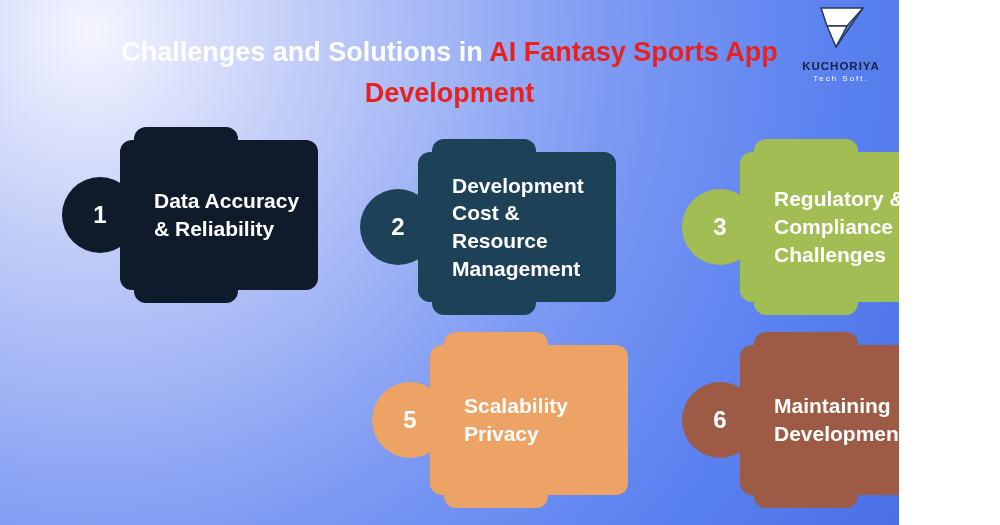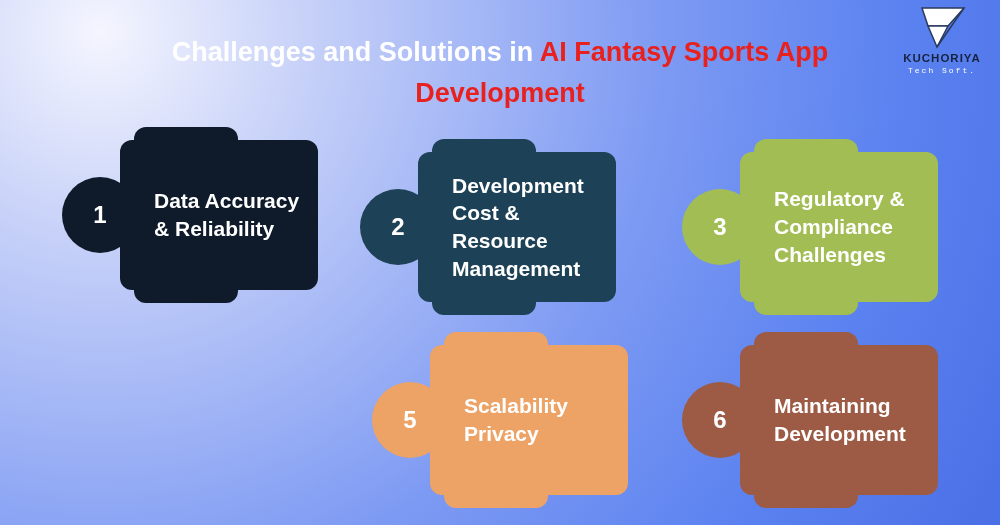--- a/index.html
+++ b/index.html
@@ -1,19 +1,19 @@
 <!DOCTYPE html>
 <html><head>
 <meta charset="utf-8">
 <style>
   html,body{margin:0;padding:0;}
   body{font-family:"Liberation Sans","DejaVu Sans",sans-serif;}
   .canvas{
     position:relative;
-    width:1000px;height:525px;
+    width:899px;height:525px;
     overflow:hidden;
     background:radial-gradient(circle at 10% 6%, #f4f5fe 0%, #c3cef8 22%, #7d9af3 55%, #5b82f0 78%, #4a6fe6 100%);
   }
 
   
   .title{
     position:absolute;top:32px;left:0;right:0;
     margin:0 auto;width:820px;
     text-align:center;
     font-size:27px;font-weight:bold;line-height:1.5;
@@ -22,24 +22,24 @@
   .title .red-part{color:#e8211f;}
 
   
   .logo{
     position:absolute;top:6px;right:10px;width:96px;
     text-align:center;
   }
   .logo svg{display:block;margin:0 auto;}
   .brand-name{
     font-size:11.5px;font-weight:bold;letter-spacing:1px;
-    color:#16233f;margin-top:2px;
+    color:#16233f;margin-top:10px;
   }
   .brand-tagline{
-    font-size:8px;letter-spacing:2px;color:#ffffff;margin-top:2px;font-family:Liberation Mono, monospace;
+    font-size:8px;letter-spacing:2px;color:#ffffff;margin-top:2px;
   }
 
   
   .card-wrap{
     position:absolute;width:198px;height:150px;
   }
   .card-tab{
     position:absolute;left:14px;width:104px;top:-13px;bottom:-13px;
     background:var(--c);border-radius:12px;
   }

